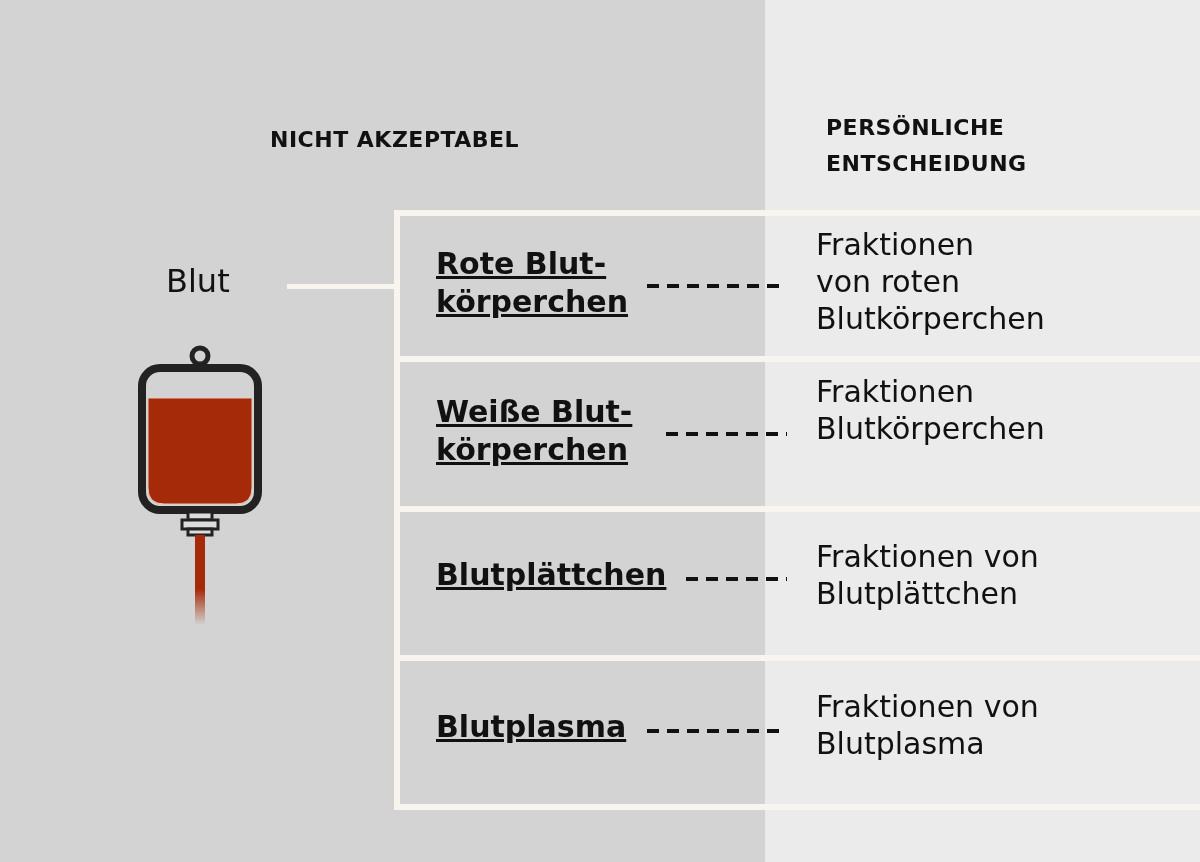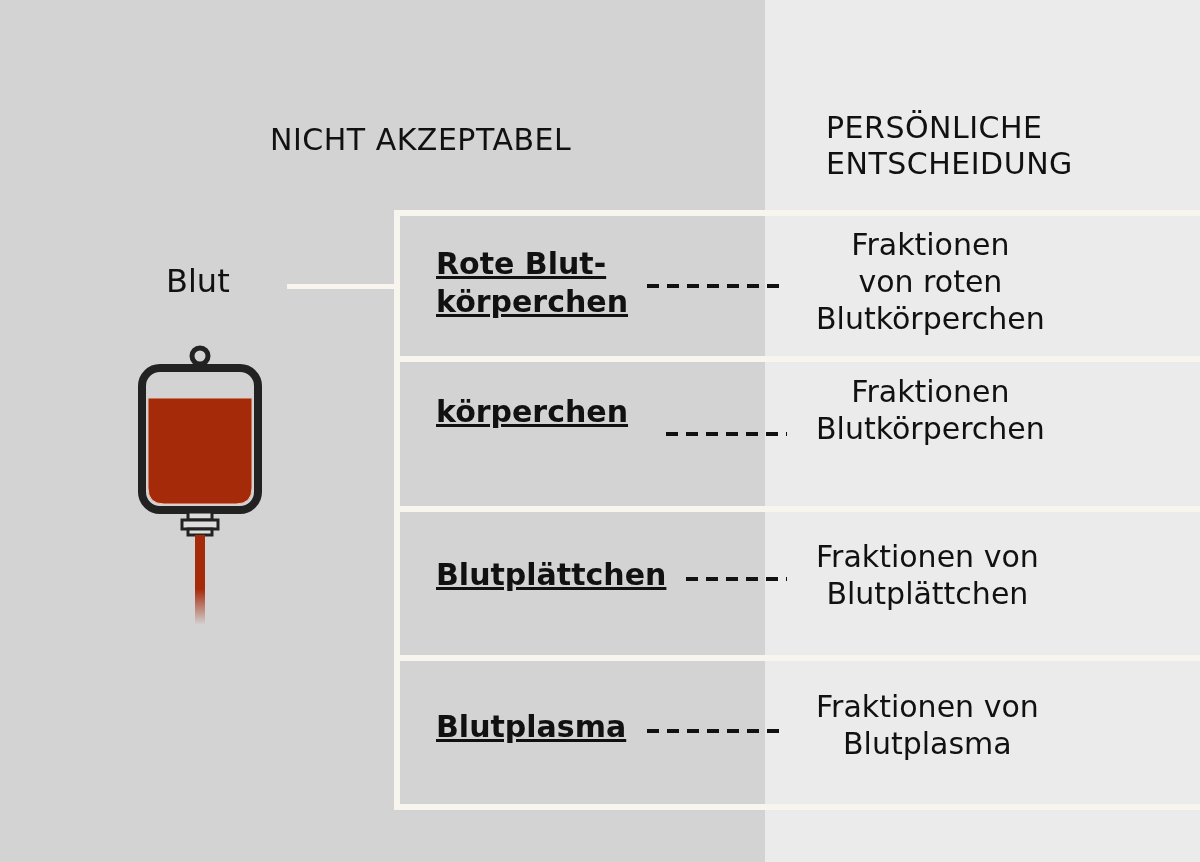--- a/index.html
+++ b/index.html
@@ -1,27 +1,27 @@
 <!DOCTYPE html>
 <html><head>
 <meta charset="utf-8">
 <style>
   html,body{margin:0;padding:0;}
   body{width:1200px;height:862px;position:relative;overflow:hidden;font-family:"DejaVu Sans","Liberation Sans",sans-serif;color:#111;background:#d3d3d3;}
   .left-bg{position:absolute;left:0;top:0;width:765px;height:862px;background:#d3d3d3;}
   .right-bg{position:absolute;left:765px;top:0;width:435px;height:862px;background:#ebebeb;}
-  .hdr{position:absolute;font-weight:normal;letter-spacing:0.5px;font-size:30px;line-height:36px;}
+  .hdr{position:absolute;font-weight:bold;letter-spacing:0.5px;font-size:22px;line-height:36px;}
   .hdr-left{left:270px;top:122px;}
   .hdr-right{left:826px;top:110px;}
   .blut{position:absolute;left:166px;top:262px;font-weight:normal;font-size:32px;}
   .connector{position:absolute;left:287px;top:284px;width:110px;height:5px;background:#f8f5ee;}
   .frame-v{position:absolute;left:394px;top:210px;width:6px;height:600px;background:#f8f5ee;}
   .hline{position:absolute;left:394px;width:806px;height:6px;background:#f8f5ee;}
   .row-left{position:absolute;left:436px;font-weight:bold;font-size:30px;line-height:38px;text-decoration:underline;}
-  .row-right{position:absolute;left:816px;font-size:30px;line-height:37px;text-align:center;}
+  .row-right{position:absolute;left:816px;font-size:30px;line-height:37px;}
   .dash{position:absolute;height:4px;background:repeating-linear-gradient(90deg,#111 0 12px,transparent 12px 20px);}
   .bag{position:absolute;left:130px;top:340px;}
 </style>
 </head>
 <body>
 
 <div class="left-bg"></div>
 <div class="right-bg"></div>
 
 <div class="hdr hdr-left">NICHT AKZEPTABEL</div>
@@ -62,20 +62,21 @@
   <div>körperchen</div>
 </div>
 <div class="dash" style="left:647px;top:284px;width:140px"></div>
 <div class="row-right" style="top:226px">
   <div>Fraktionen</div>
   <div>von roten</div>
   <div>Blutkörperchen</div>
 </div>
 
 <div class="row-left" style="top:393px">
+  <div>Weiße Blut-</div>
   <div>körperchen</div>
 </div>
 <div class="dash" style="left:666px;top:432px;width:121px"></div>
 <div class="row-right" style="top:373px">
   <div>Fraktionen</div>
   <div>Blutkörperchen</div>
 </div>
 
 <div class="row-left" style="top:556px">
   <div>Blutplättchen</div>

